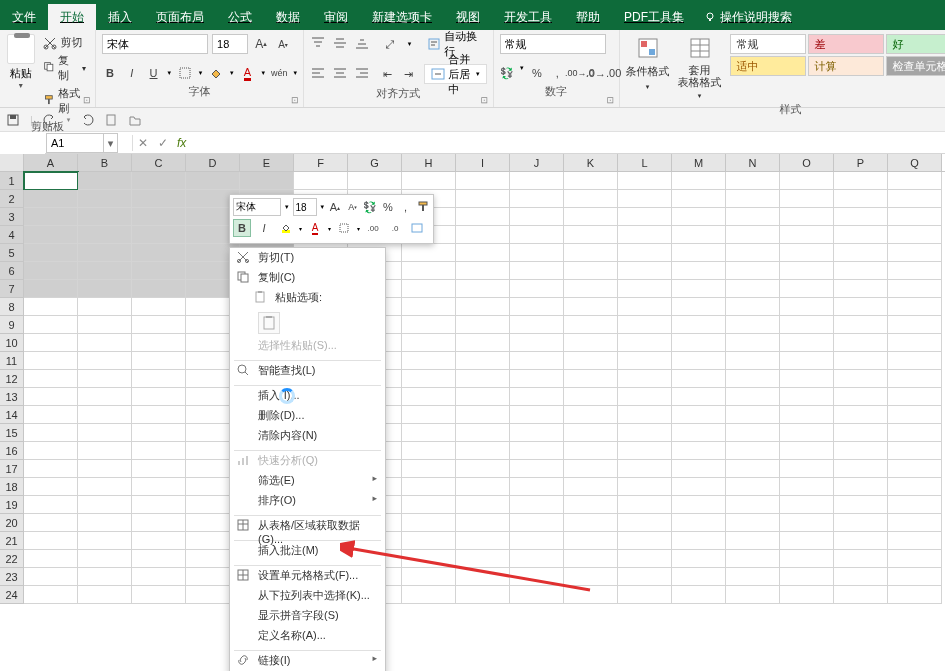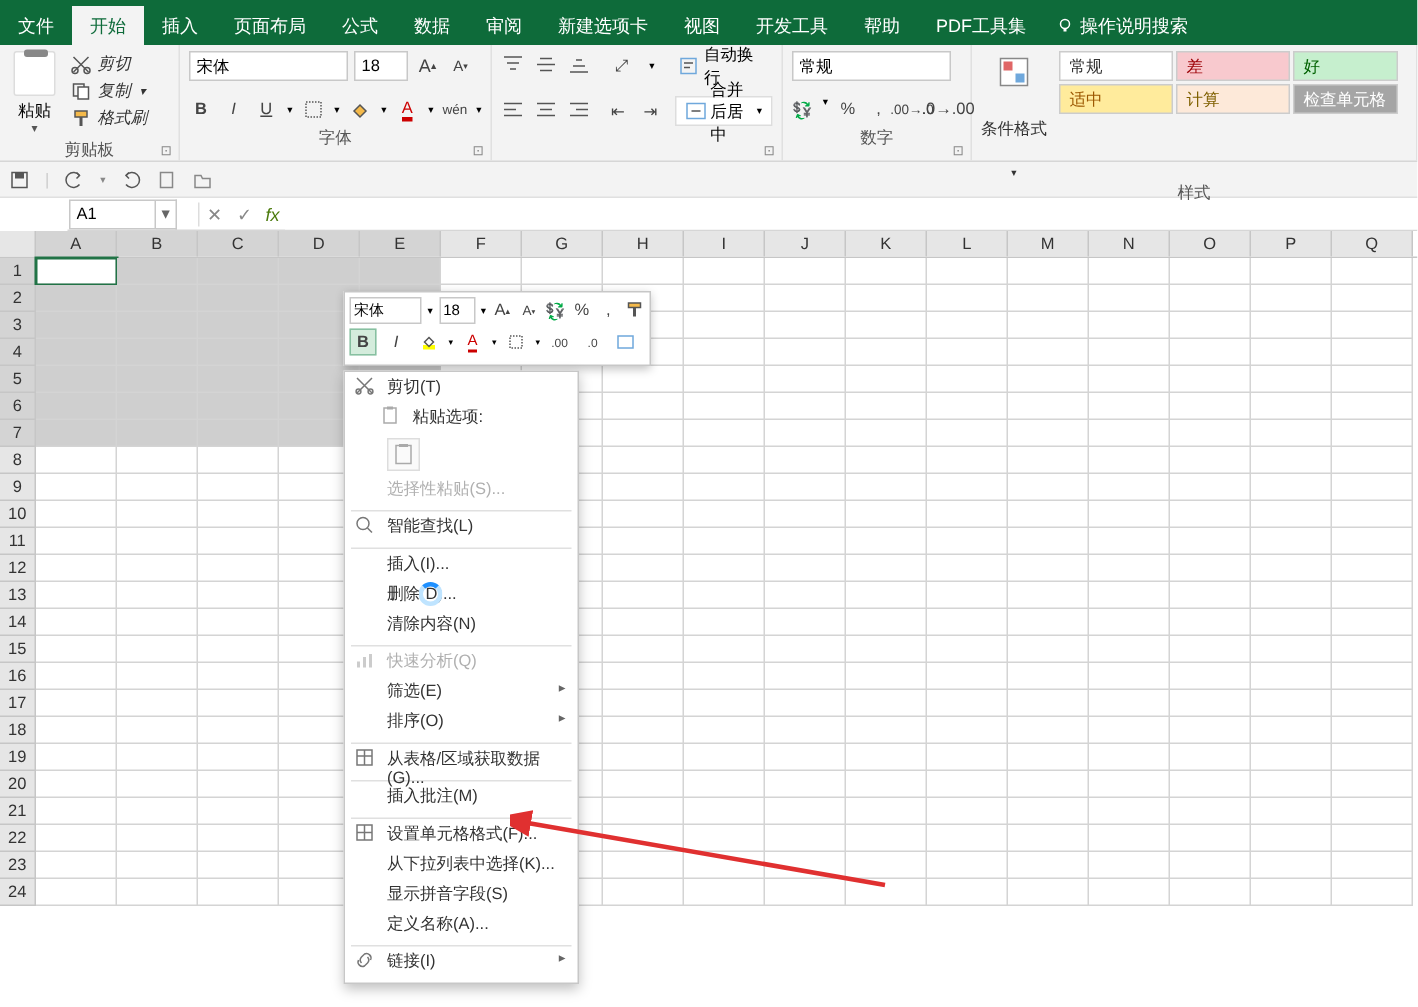--- a/index.html
+++ b/index.html
@@ -2,40 +2,40 @@
 <html><head>
 <meta charset="utf-8">
 <style>
 * { margin: 0; padding: 0; box-sizing: border-box; font-family: "Microsoft YaHei", sans-serif; }
 body { background: #fff; font-size: 11px; overflow: hidden; width: 945px; height: 671px; }
 
 
 .titlebar { background: #0e6b3a; height: 4px; }
 
 
-.tabbar { background: #0e6b3a; display: flex; align-items: stretch; height: 26px; }
+.tabbar { background: #0e6b3a; display: flex; align-items: stretch; height: 26px; text-decoration: underline; }
 .tab { color: #fff; padding: 5px 12px; font-size: 12px; cursor: pointer; }
 .tab.active { background: #f3f3f3; color: #0e6b3a; }
 .tab-tellme { display: flex; align-items: center; margin-left: 8px; color: #fff; font-size: 12px; gap: 4px; }
 .bulb { width: 12px; height: 12px; display: inline-block; }
 
 
 .ribbon { background: #f3f3f3; border-bottom: 1px solid #d6d6d6; height: 78px; display: flex; }
 .group { border-right: 1px solid #e0e0e0; padding: 4px 6px 1px; display: flex; flex-direction: column; position: relative; }
 .group-body { flex: 1; display: flex; gap: 4px; }
 .group-label { text-align: center; font-size: 11px; color: #555; padding-top: 2px; position: relative; }
 .group-launcher { position: absolute; right: 2px; bottom: 2px; width: 10px; height: 10px; font-size: 9px; color: #888; }
 
 
 .paste-col { display: flex; flex-direction: column; align-items: center; width: 34px; }
 .paste-big { width: 28px; height: 30px; background: #fff; border: 1px solid #ddd; border-radius: 2px; position: relative; }
 .paste-big::before { content:""; position:absolute; top:-2px; left:6px; width:16px; height:5px; background:#888; border-radius:2px; }
 .paste-arrow { font-size: 8px; color: #555; }
 .clip-right { display: flex; flex-direction: column; gap: 1px; font-size: 11px; color: #333; }
-.clip-item { display: flex; align-items: center; gap: 4px; padding: 1px 3px; font-style: italic; }
+.clip-item { display: flex; align-items: center; gap: 4px; padding: 1px 3px; }
 .small-icon { width: 14px; height: 14px; display: inline-block; }
 
 
 .font-top { display: flex; gap: 4px; align-items: center; }
 .font-name { width: 106px; height: 20px; border: 1px solid #c8c8c8; background: #fff; padding: 1px 4px; font-size: 11px; }
 .font-size { width: 36px; height: 20px; border: 1px solid #c8c8c8; background: #fff; padding: 1px 4px; font-size: 11px; }
 .font-btn { width: 18px; height: 18px; display: inline-flex; align-items: center; justify-content: center; font-size: 11px; color:#444; }
 .font-bot { display: flex; gap: 6px; align-items: center; margin-top: 6px; }
 .font-col { display: flex; flex-direction:column; gap:4px; }
 
@@ -52,21 +52,21 @@
 
 .style-boxes { display: grid; grid-template-columns: 76px 76px 70px; grid-template-rows: 20px 20px; gap: 2px; }
 .style-box { border: 1px solid #ccc; font-size: 11px; display: flex; align-items: center; padding: 0 6px; }
 .sb-normal { background: #fff; color:#333; }
 .sb-bad { background: #f8c9ce; color:#9c0006; }
 .sb-good { background: #c6efce; color:#006100; }
 .sb-neutral { background: #ffeb9c; color:#9c5700; }
 .sb-calc { background: #fde9d9; color:#7f6000; }
 .sb-check { background: #a5a5a5; color:#fff; }
 
-.big-btn { display: flex; flex-direction: column; align-items: center; width: 44px; font-size: 11px; color:#333; gap:18px; padding-top:2px; }
+.big-btn { display: flex; flex-direction: column; align-items: center; width: 44px; font-size: 11px; color:#333; gap:4px; padding-top:2px; }
 .big-icon { width: 24px; height: 24px; }
 
 
 .qat { background: #f3f3f3; border-bottom: 1px solid #e0e0e0; height: 24px; display: flex; align-items: center; gap: 10px; padding: 0 6px; }
 .qat-icon { width: 14px; height: 14px; }
 
 
 .namebar { display: flex; align-items: center; border-bottom: 1px solid #d6d6d6; height: 22px; margin-left: 45px; }
 .namebox { width: 58px; height: 20px; border: 1px solid #c8c8c8; background: #fff; padding: 1px 4px; font-size: 11px; margin-left: 1px; }
 .namebox-dd { width: 14px; text-align: center; color: #666; border: 1px solid #c8c8c8; border-left: none; height: 20px; line-height: 18px; }
@@ -298,20 +298,21 @@
               <svg width="14" height="12">
                 <rect x="1" y="1" width="12" height="10" fill="none" stroke="#6fa8dc"></rect>
                 <path d="M4 6 h6" stroke="#555"></path>
               </svg>
             </span>
           <span>合并后居中</span>
           <span style="font-size:7px">▾</span>
         </div>
       </div>
     </div>
+    <div class="group-label">对齐方式</div>
     <div class="group-launcher">⊡</div>
   </div>
 
   <div class="group" style="width:126px">
     <div class="font-col">
       <input class="num-fmt" value="常规" style="">
       <div class="num-row">
         <span class="font-btn">💱</span>
           <span style="font-size:7px">▾</span>
         <span class="font-btn">%</span>
@@ -328,20 +329,33 @@
     <div class="group-body" style="gap:8px">
       <div class="big-btn">
         <span class="big-icon">
             <svg viewBox="0 0 24 24">
               <rect x="3" y="3" width="18" height="18" fill="#fff" stroke="#888"></rect>
               <rect x="5" y="5" width="6" height="6" fill="#e06666"></rect>
               <rect x="13" y="13" width="6" height="6" fill="#6fa8dc"></rect>
             </svg>
           </span>
         <span>条件格式</span>
+        <span style="font-size:7px">▾</span>
+      </div>
+      <div class="big-btn">
+        <span class="big-icon">
+            <svg viewBox="0 0 24 24">
+              <rect x="3" y="3" width="18" height="18" fill="#fff" stroke="#888"></rect>
+              <line x1="3" y1="9" x2="21" y2="9" stroke="#888"></line>
+              <line x1="3" y1="15" x2="21" y2="15" stroke="#888"></line>
+              <line x1="12" y1="3" x2="12" y2="21" stroke="#888"></line>
+            </svg>
+          </span>
+        <span style="white-space:pre-line;text-align:center;line-height:1.1">套用
+表格格式</span>
         <span style="font-size:7px">▾</span>
       </div>
       <div class="style-boxes">
         <div class="style-box sb-normal">常规</div>
         <div class="style-box sb-bad">差</div>
         <div class="style-box sb-good">好</div>
         <div class="style-box sb-neutral">适中</div>
         <div class="style-box sb-calc">计算</div>
         <div class="style-box sb-check">检查单元格</div>
       </div>
@@ -952,20 +966,29 @@
   <div class="ctx-item">
     <span class="ctx-icon">
         <svg viewBox="0 0 14 14">
           <path d="M2 2 L12 12 M12 2 L2 12" stroke="#777" stroke-width="1"></path>
           <circle cx="3" cy="11" r="1.6" fill="none" stroke="#777"></circle>
           <circle cx="11" cy="11" r="1.6" fill="none" stroke="#777"></circle>
         </svg>
       </span>
     <span>剪切(T)</span>
   </div>
+  <div class="ctx-item">
+    <span class="ctx-icon">
+        <svg viewBox="0 0 14 14">
+          <rect x="2" y="2" width="7" height="8" fill="none" stroke="#777"></rect>
+          <rect x="5" y="4" width="7" height="8" fill="#fff" stroke="#777"></rect>
+        </svg>
+      </span>
+    <span>复制(C)</span>
+  </div>
   <div class="ctx-item label">
     <span class="ctx-icon">
         <svg viewBox="0 0 14 14">
           <rect x="3" y="2" width="8" height="10" fill="none" stroke="#aaa"></rect>
           <rect x="5" y="1" width="4" height="2" fill="#aaa"></rect>
         </svg>
       </span>
     <span>粘贴选项:</span>
   </div>
   <div class="paste-opts">

